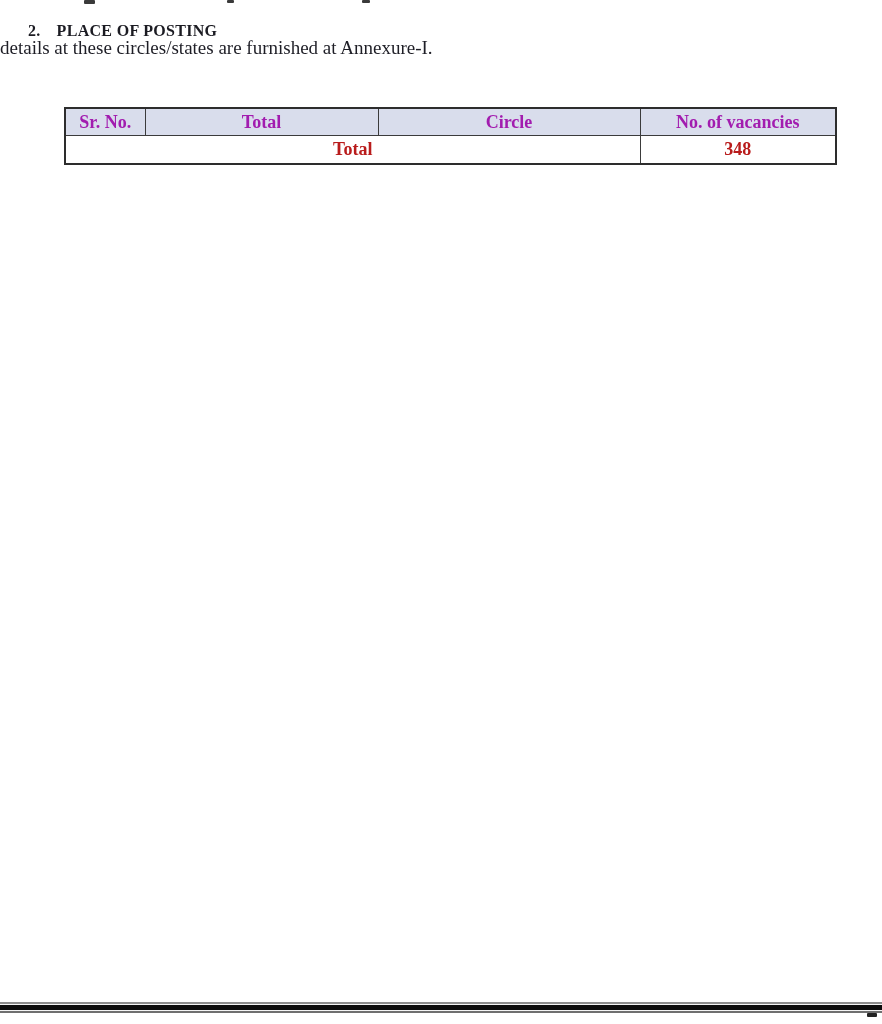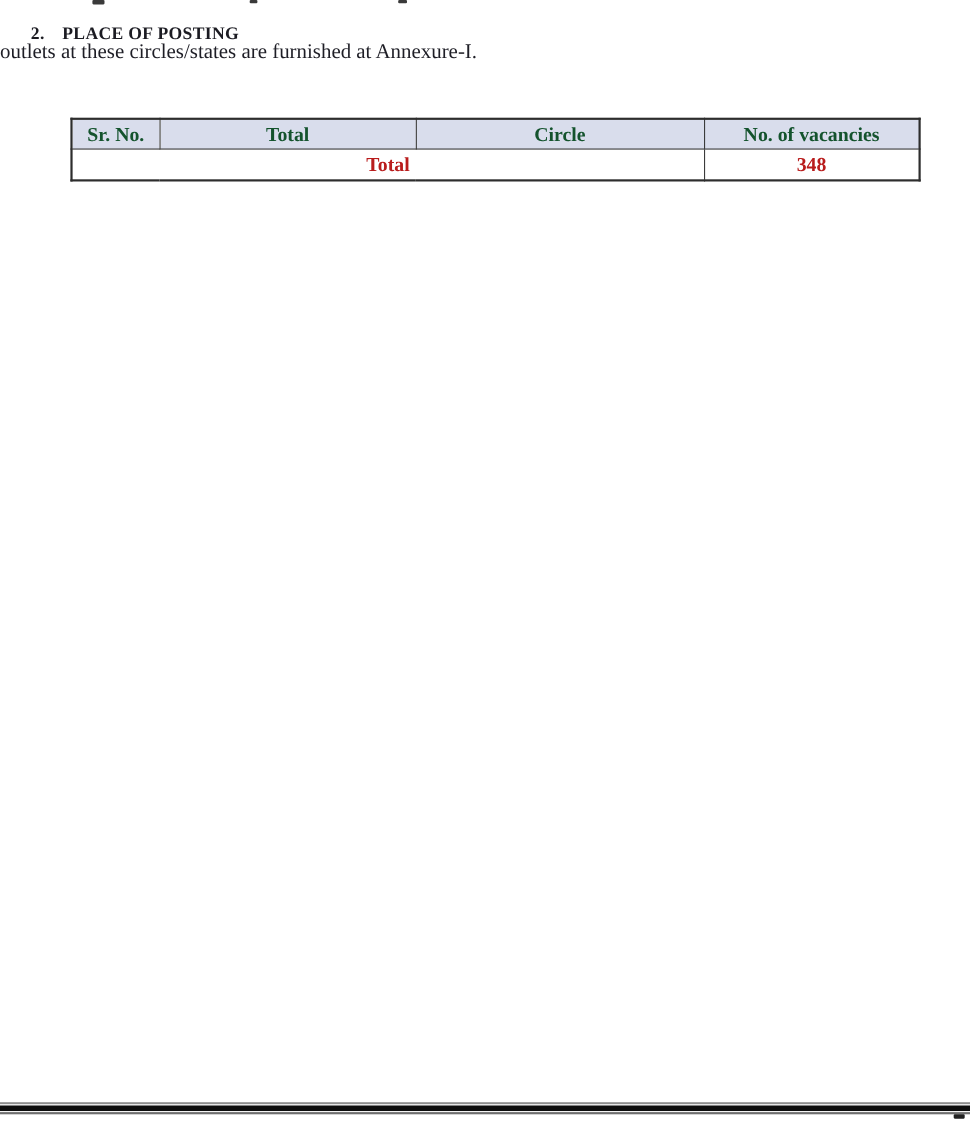--- a/index.html
+++ b/index.html
@@ -63,21 +63,21 @@
     padding: 0;
     font-size: 17.5px;
     height: 26.45px;
     overflow: hidden;
     color: #b91c1c;
   }
   .vacancy-table thead th {
     background: #d9ddec;
     font-weight: bold;
     font-size: 18px;
-    color: #14532d;
+    color: #a21caf;
   }
   .vacancy-table .total-label,
   .vacancy-table .total-value {
     font-weight: bold;
     font-size: 18px;
   }
 
   
   .bottom-rule {
     position: absolute;
@@ -102,21 +102,21 @@
   .speck-d { left: 867px; top: 1013px; width: 10px; height: 4px; background:#222; }
 </style>
 </head>
 <body>
 
 <div class="section-heading">
   <span class="sec-num">2.</span><span>PLACE OF POSTING</span>
 </div>
 
 <div class="intro">
-  <div class="line2">outlets at these circles/states are furnished at Annexure-I.</div>
+  <div class="line2">details at these circles/states are furnished at Annexure-I.</div>
 </div>
 
 <table class="vacancy-table">
   <colgroup>
     <col style="width:80px">
     <col style="width:233px">
     <col style="width:262px">
     <col style="width:196px">
   </colgroup>
   <thead>

